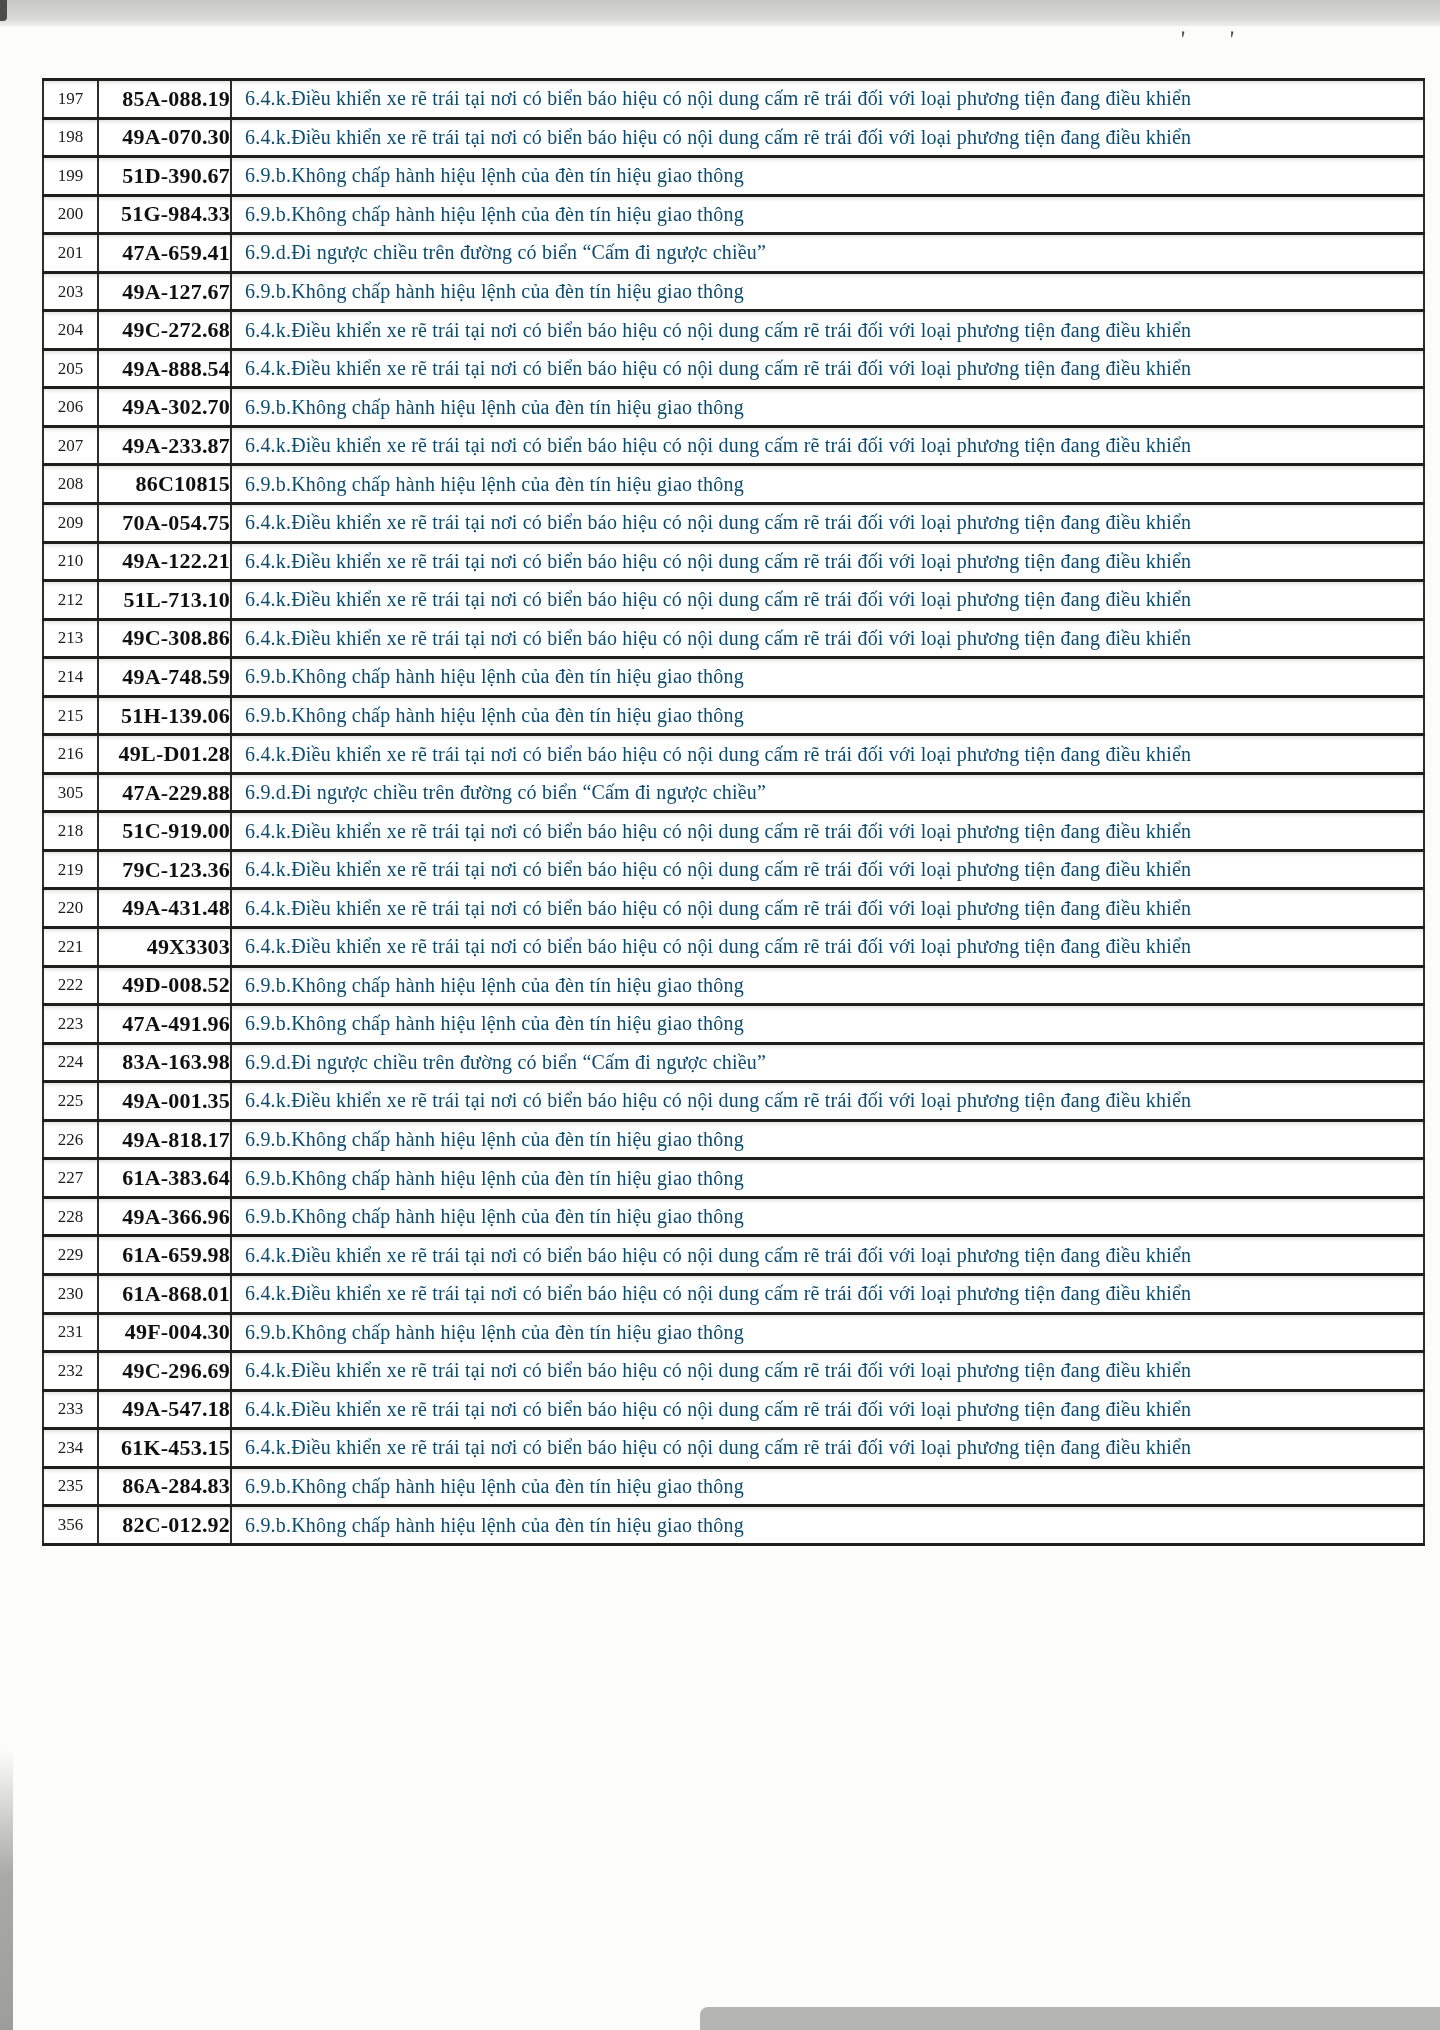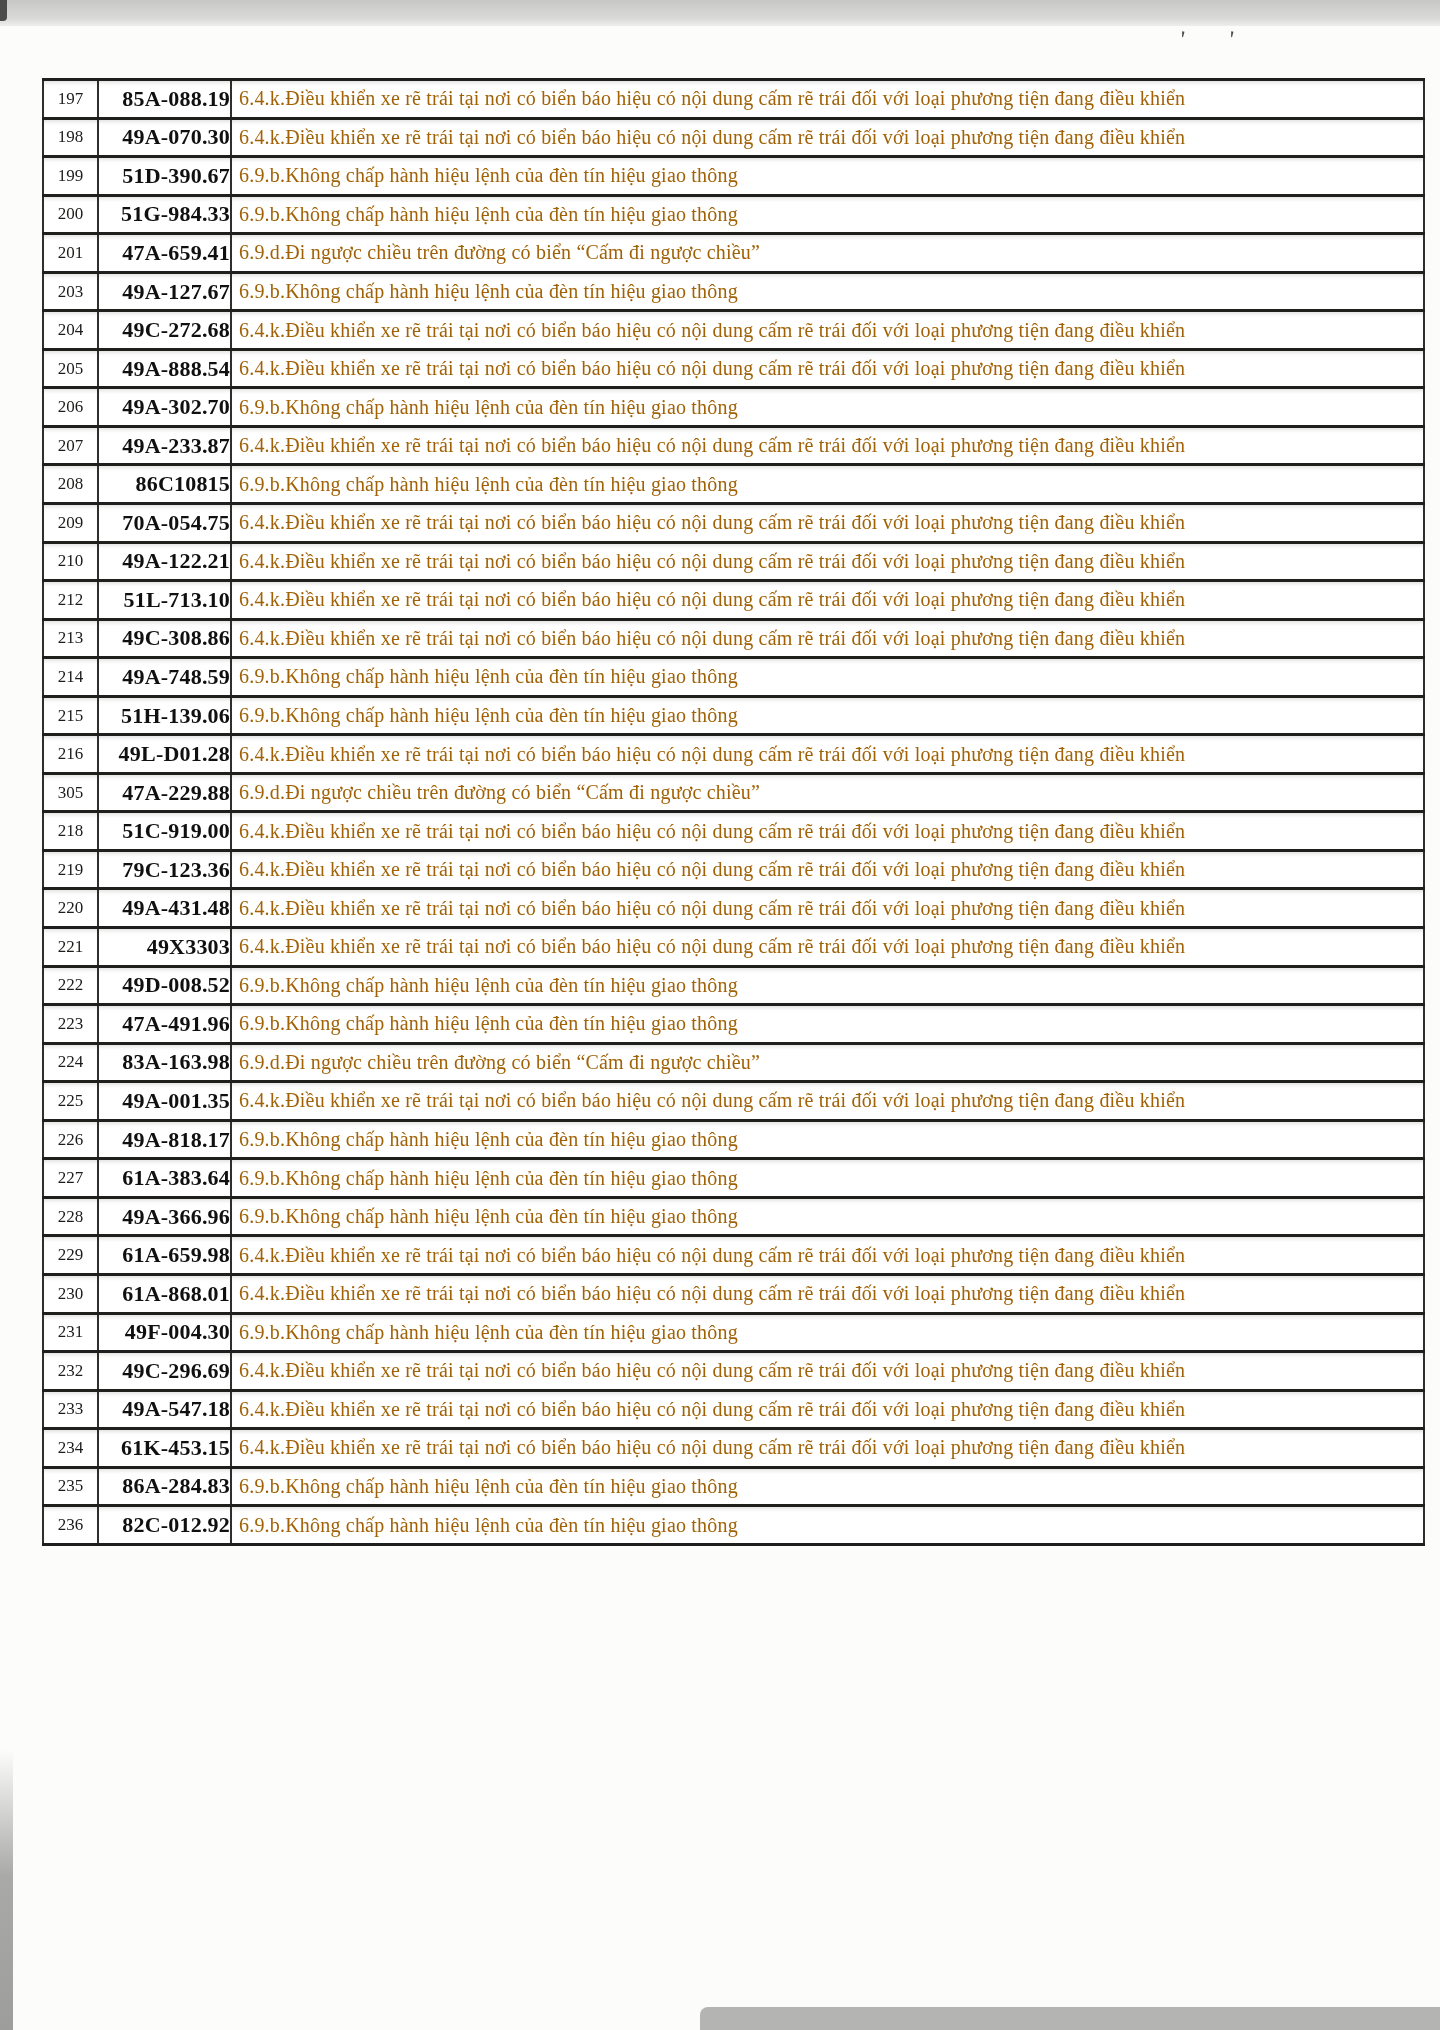--- a/index.html
+++ b/index.html
@@ -81,22 +81,22 @@
   td.plate-cell {
     text-align: right;
     font-weight: bold;
     font-size: 22px;
     letter-spacing: 0.2px;
     color: #101010;
   }
   td.viol-cell {
     font-size: 20px;
     letter-spacing: 0.2px;
-    padding: 0 6px 0 7px;
-    color: #a16207;
+    padding: 0 6px 0 13px;
+    color: #0c4a6e;
   }
 </style>
 </head>
 <body>
 
 <div>
 
   <div class="top-band"></div>
   <div class="top-left-speck"></div>
   <span class="scan-mark m1">'</span>
@@ -288,21 +288,21 @@
     <td class="no-cell">234</td>
     <td class="plate-cell">61K-453.15</td>
     <td class="viol-cell">6.4.k.Điều khiển xe rẽ trái tại nơi có biển báo hiệu có nội dung cấm rẽ trái đối với loại phương tiện đang điều khiển</td>
   </tr>
         <tr>
     <td class="no-cell">235</td>
     <td class="plate-cell">86A-284.83</td>
     <td class="viol-cell">6.9.b.Không chấp hành hiệu lệnh của đèn tín hiệu giao thông</td>
   </tr>
         <tr>
-    <td class="no-cell">236</td>
+    <td class="no-cell">356</td>
     <td class="plate-cell">82C-012.92</td>
     <td class="viol-cell">6.9.b.Không chấp hành hiệu lệnh của đèn tín hiệu giao thông</td>
   </tr>
       </tbody>
   </table>
 
   <div class="left-strip"></div>
   <div class="bottom-band"></div>
 
 </div>

